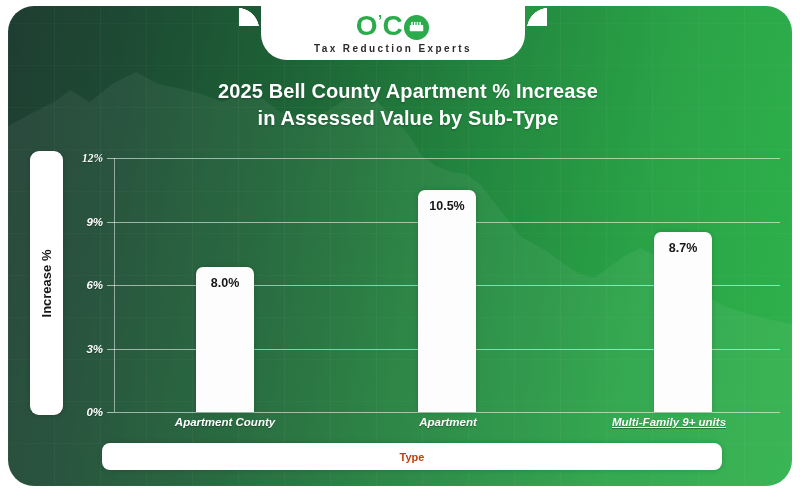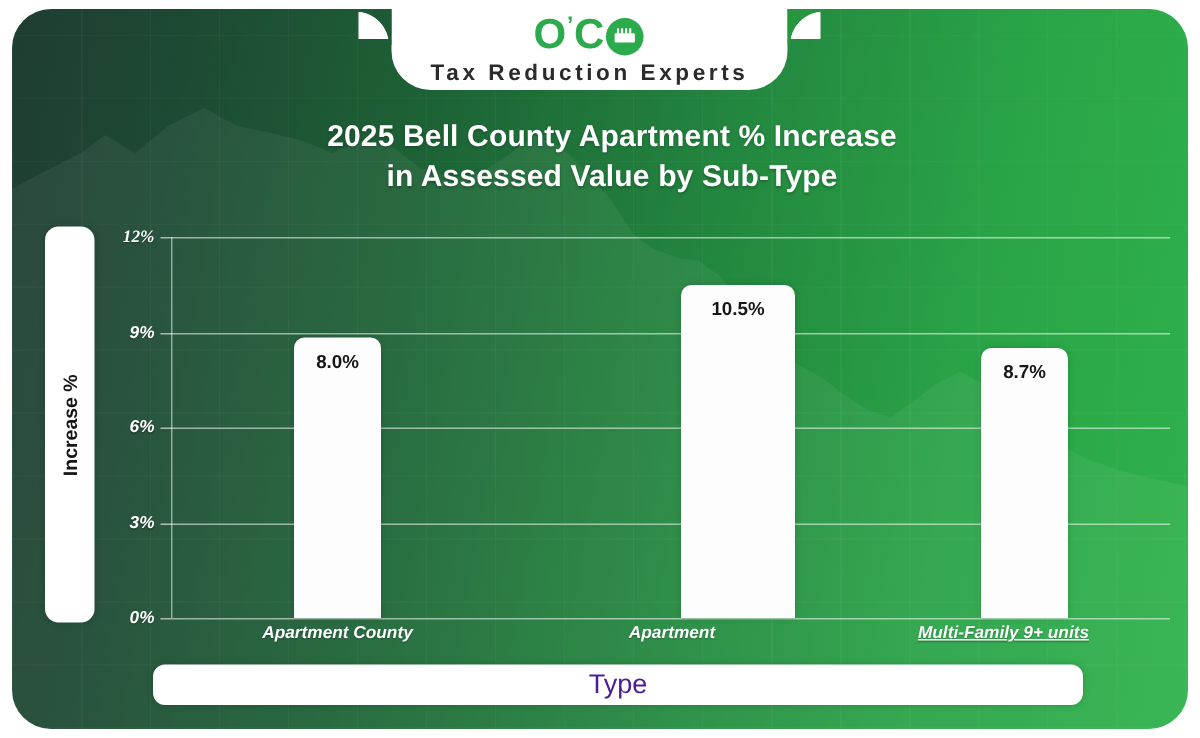--- a/index.html
+++ b/index.html
@@ -115,21 +115,21 @@
     align-items: center;
     font-size: 28px;
     font-weight: 700;
     letter-spacing: 0.5px;
     line-height: 1;
     color: #2bab4b;
   }
   .logo-apos { font-size: 15px; position: relative; top: -7px; margin: 0 0px; }
   .logo-sub {
     margin-top: 3px;
-    font-size: 15px;
+    font-size: 10px;
     font-weight: 700;
     letter-spacing: 2.4px;
     color: #2b2b2b;
   }
   .logo-o-icon {
     display: inline-block;
     width: 27px;
     height: 27px;
     margin: 0 0px;
     position: relative;
@@ -256,23 +256,23 @@
     height: 27px;
     background: #ffffff;
     border-radius: 8px;
     box-shadow: 0 0 5px rgba(0,0,0,0.18);
     display: flex;
     align-items: center;
     justify-content: center;
     z-index: 4;
   }
   .xtitle-text {
-    font-size: 18px;
-    font-weight: 400;
-    color: #4c1d95;
+    font-size: 11px;
+    font-weight: 700;
+    color: #c2410c;
   }
 </style>
 </head>
 <body>
 
 <div id="canvas">
   <div class="card">
     <div class="card-texture"></div>
 
     <svg class="decor-area" viewBox="0 0 784 480" preserveAspectRatio="none">
@@ -327,25 +327,25 @@
         <div class="ytick" style="top: 190.5px;">3%</div>
         <div class="gridline" style="top: 127px;"></div>
         <div class="tick-mark" style="top: 127px;"></div>
         <div class="ytick" style="top: 127px;">6%</div>
         <div class="gridline" style="top: 63.5px;"></div>
         <div class="tick-mark" style="top: 63.5px;"></div>
         <div class="ytick" style="top: 63.5px;">9%</div>
         <div class="gridline" style="top: 0px;"></div>
         <div class="tick-mark" style="top: 0px;"></div>
         <div class="ytick" style="top: 0px; font-family: Liberation Serif, serif;">12%</div>
-        <div class="bar" style="left: 82px; width: 58px; height: 187px;">
+        <div class="bar" style="left: 82px; width: 58px; height: 145px;">
           <div class="bar-label">8.0%</div>
         </div>
         <div class="cat-label" style="left: 111px;">Apartment County</div>
-        <div class="bar" style="left: 304px; width: 76px; height: 222.25px; margin-left: 36px;">
+        <div class="bar" style="left: 304px; width: 58px; height: 222.25px;">
           <div class="bar-label">10.5%</div>
         </div>
         <div class="cat-label" style="left: 334px;">Apartment</div>
         <div class="bar" style="left: 540px; width: 58px; height: 180px;">
           <div class="bar-label">8.7%</div>
         </div>
         <div class="cat-label" style="left: 555px; text-decoration: underline;">Multi-Family 9+ units</div>
       </div>
 
     <div class="xtitle-box">

